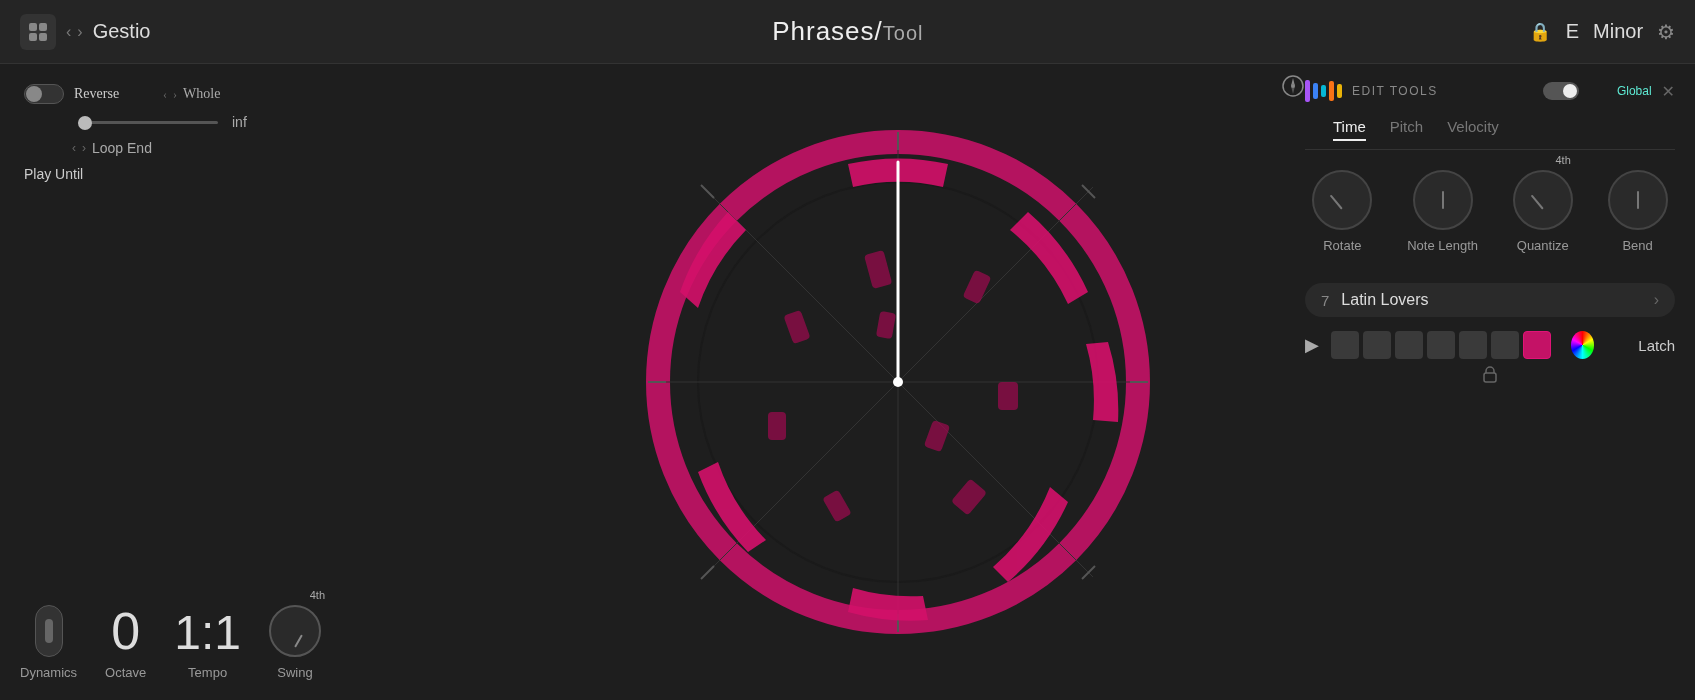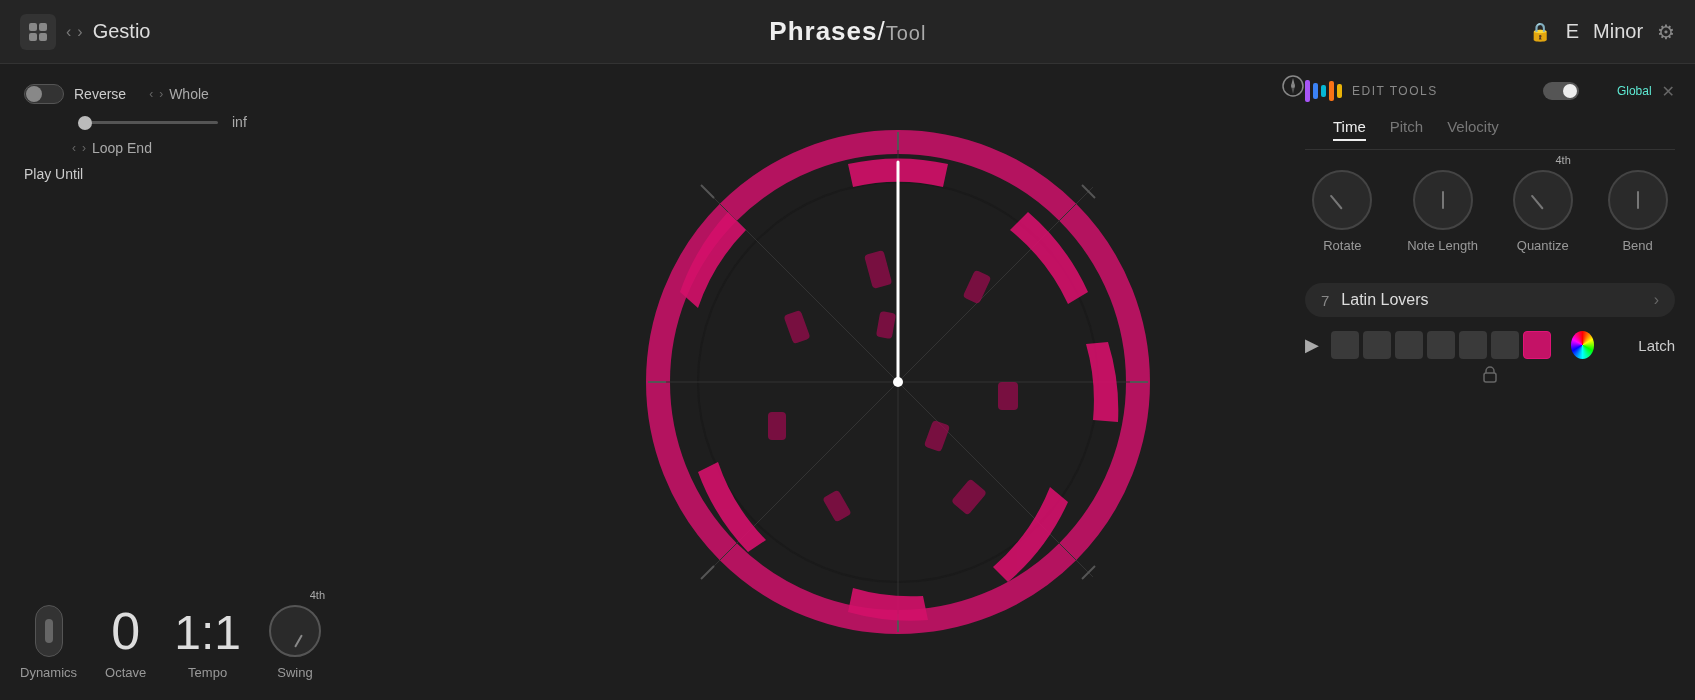--- a/index.html
+++ b/index.html
@@ -50,21 +50,21 @@
       font-size: 20px;
       color: #ddd;
       font-weight: 400;
     }
     .center-title {
       font-size: 26px;
       font-weight: 300;
       color: #eee;
       letter-spacing: 1px;
     }
-    .center-title strong { font-weight: 700; margin-left: 16px; }
+    .center-title strong { font-weight: 400; margin-left: 16px; }
     .center-title em { font-style: normal; color: #aaa; font-size: 20px; }
     .top-bar-right {
       display: flex;
       align-items: center;
       gap: 14px;
     }
     .lock-icon { color: #888; font-size: 18px; }
     .key-label {
       font-size: 20px;
       color: #ddd;
@@ -91,22 +91,23 @@
     }
     .clip-playback-label {
       font-size: 11px;
       color: #666;
       letter-spacing: 1.5px;
       text-transform: uppercase;
       margin-bottom: 16px;
     }
     .controls-row {
       display: flex;
-      gap: 23px;
+      gap: 44px;
       margin-bottom: 10px;
+      font-family: Liberation Serif, serif;
     }
     .control-item {
       display: flex;
       align-items: center;
       gap: 10px;
     }
     .toggle {
       width: 40px;
       height: 20px;
       background: #333;

